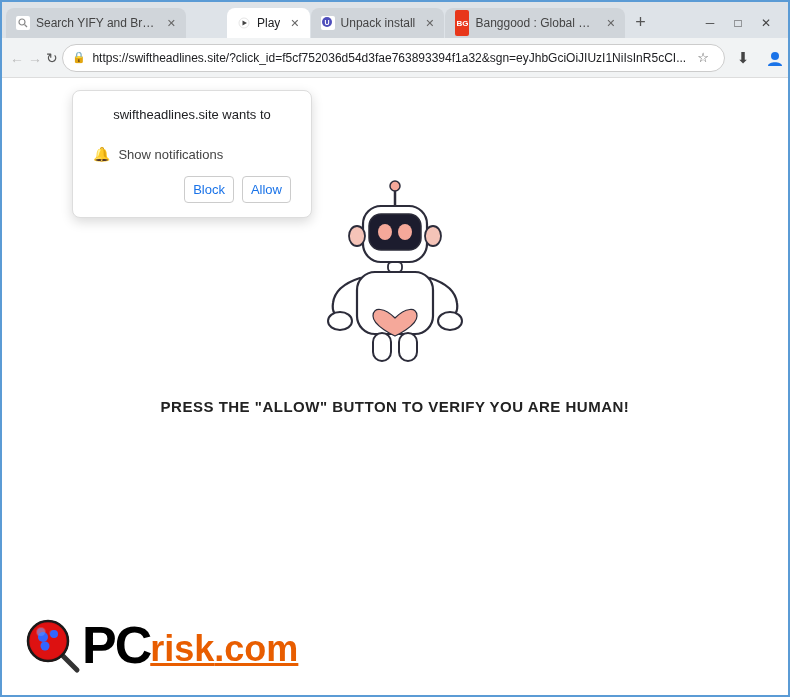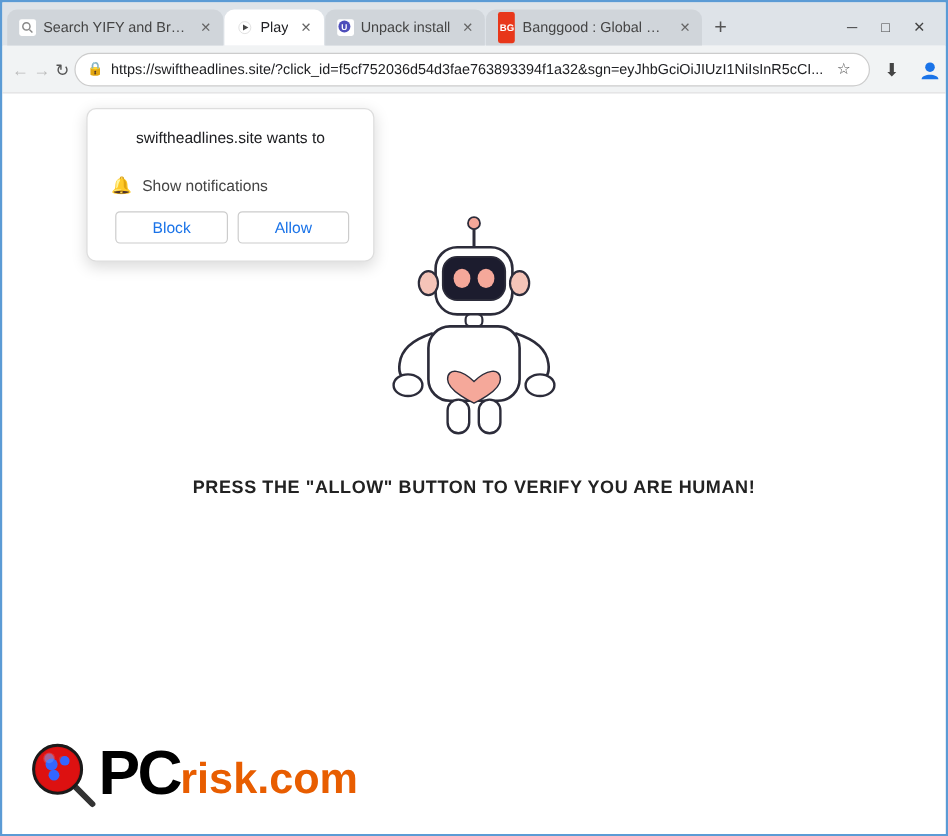--- a/index.html
+++ b/index.html
@@ -43,20 +43,21 @@
       cursor: pointer;
       position: relative;
       white-space: nowrap;
       overflow: hidden;
       text-overflow: ellipsis;
     }
 
     .tab.active {
       background: #ffffff;
       color: #202124;
+      margin-left: 40px;
     }
 
     .tab.inactive {
       background: #d0d5da;
       color: #444;
     }
 
     .tab-favicon {
       width: 14px;
       height: 14px;
@@ -251,21 +252,21 @@
       color: #444;
     }
 
     .popup-buttons {
       display: flex;
       justify-content: flex-end;
       gap: 8px;
     }
 
     .popup-btn {
-      padding: 5px 30px;
+      padding: 5px 8px;
       font-size: 13px;
       border-radius: 4px;
       cursor: pointer;
       border: 1px solid #ccc;
       background: white;
       color: #1a73e8;
     }
 
     
     .robot-container {
@@ -308,20 +309,21 @@
       text-align: center;
     }
 
     .logo-text-risk {
       font-size: 36px;
       font-weight: bold;
       color: #e85d00;
       line-height: 1;
       align-self: flex-end;
       margin-bottom: 4px;
+      text-decoration: underline;
     }
 
     .logo-words {
       display: flex;
       align-items: flex-end;
       line-height: 1;
     }
 
     
     .fav-search {

